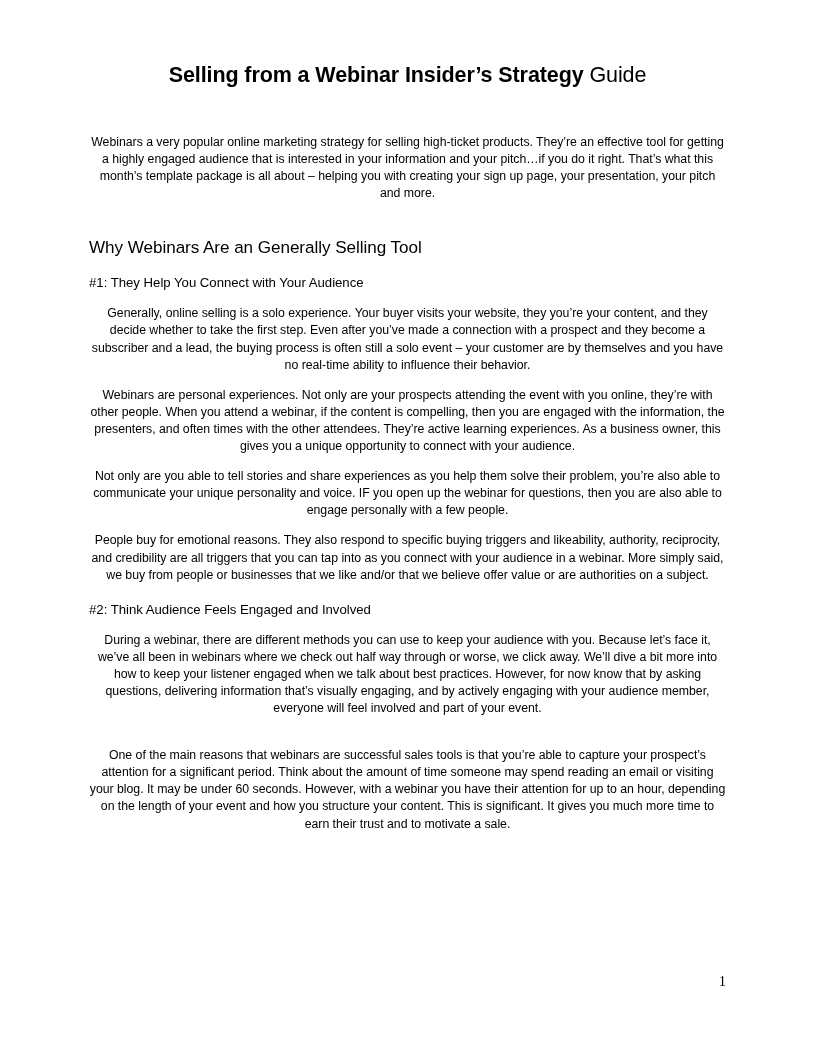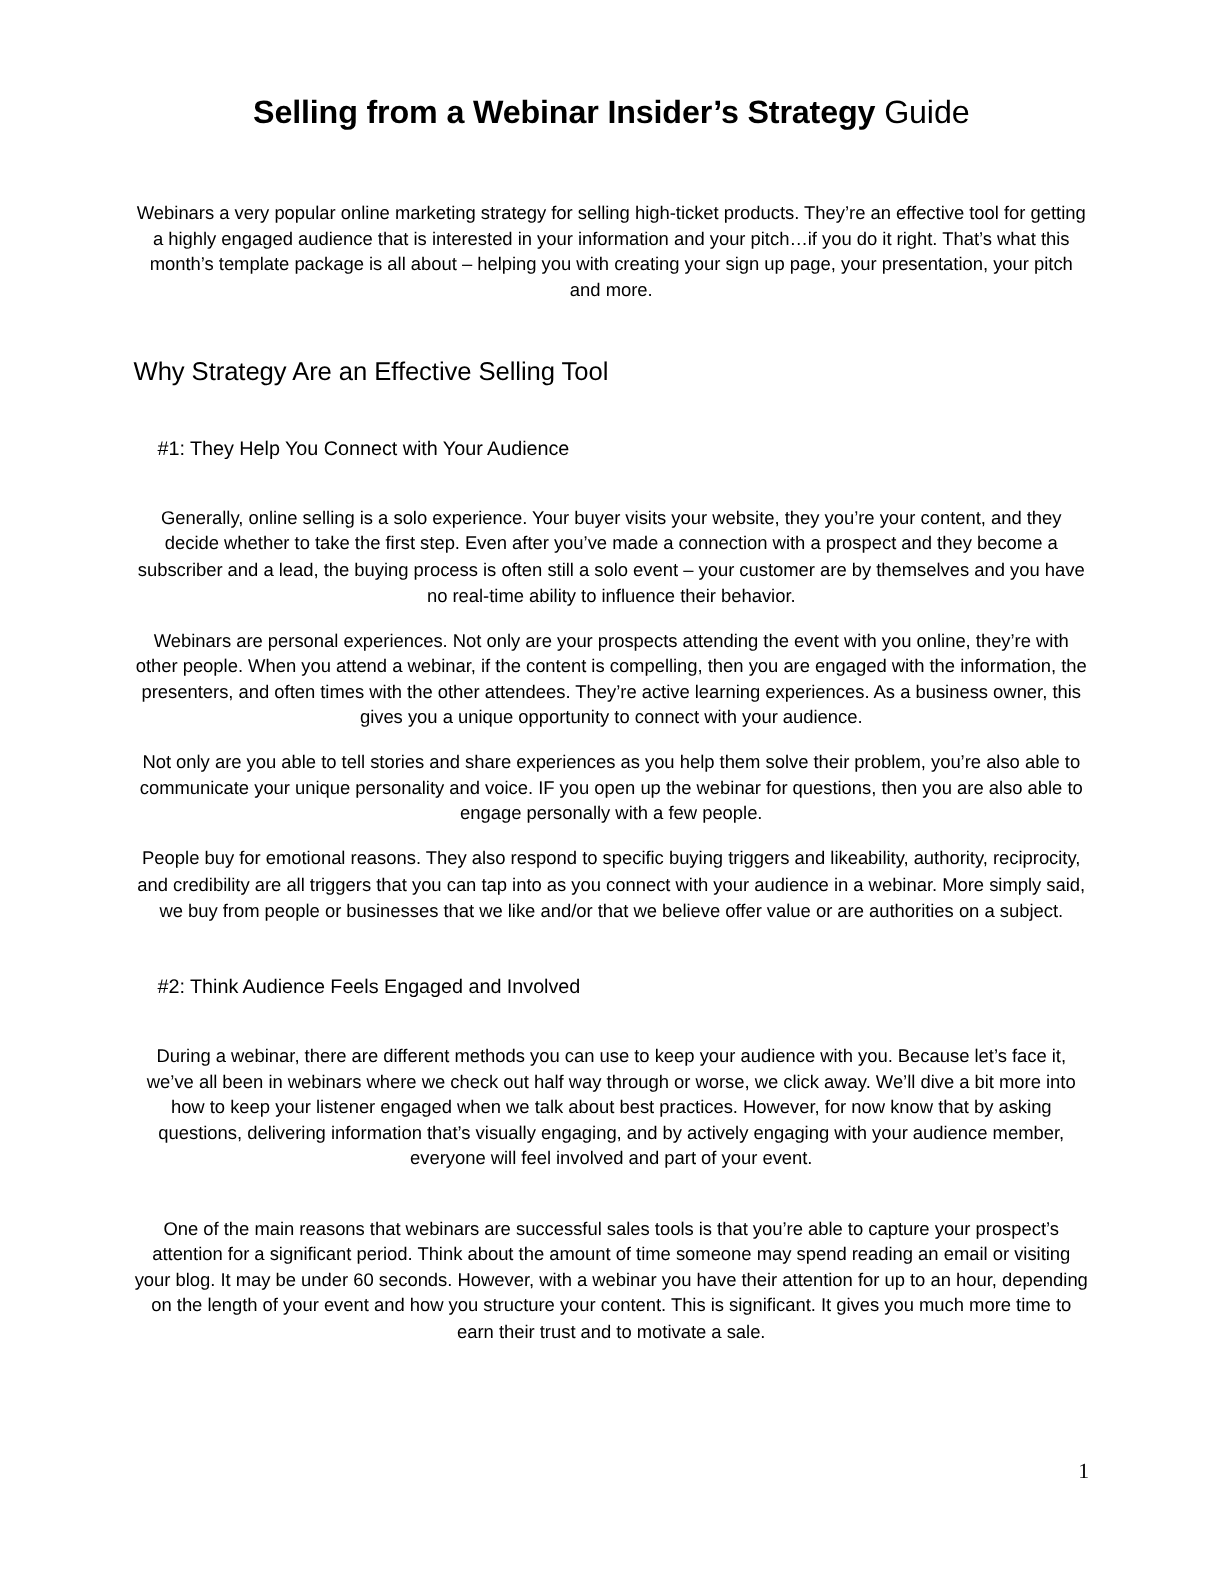--- a/index.html
+++ b/index.html
@@ -56,21 +56,21 @@
     font-weight: normal;
     margin: 0;
     letter-spacing: -0.05px;
   }
   .heading-gap-before { height: 22px; }
   .heading-gap-after { height: 15px; }
   h3.sub-heading {
     font-size: 13.2px;
     line-height: 18px;
     font-weight: normal;
-    margin: 16px;
+    margin: 0;
     letter-spacing: -0.02px;
   }
   .subhead-gap-before { height: 17px; }
   .subhead-gap-after { height: 13px; }
   .page-number {
     position: absolute;
     right: 90px;
     top: 972px;
     font-family: "Liberation Serif", serif;
     font-size: 14.5px;
@@ -86,21 +86,21 @@
   <div class="content">
 
     <h1 class="doc-title"><span class="strong">Selling from a Webinar Insider’s Strategy</span><span class="light"> Guide</span></h1>
 
     <div class="gap-after-title"></div>
 
     <p class="body-text">Webinars a very popular online marketing strategy for selling high-ticket products. They’re an effective tool for getting a highly engaged audience that is interested in your information and your pitch…if you do it right. That’s what this month’s template package is all about – helping you with creating your sign up page, your presentation, your pitch and more.</p>
     <div class="para-gap"></div>
 
     <div class="heading-gap-before"></div>
-    <h2 class="section-heading">Why Strategy Are an Effective Selling Tool</h2>
+    <h2 class="section-heading">Why Webinars Are an Generally Selling Tool</h2>
     <div class="heading-gap-after"></div>
 
     <h3 class="sub-heading">#1: They Help You Connect with Your Audience</h3>
     <div class="subhead-gap-after"></div>
     <p class="body-text">Generally, online selling is a solo experience. Your buyer visits your website, they you’re your content, and they decide whether to take the first step. Even after you’ve made a connection with a prospect and they become a subscriber and a lead, the buying process is often still a solo event – your customer are by themselves and you have no real-time ability to influence their behavior.</p>
     <div class="para-gap"></div>
     <p class="body-text">Webinars are personal experiences. Not only are your prospects attending the event with you online, they’re with other people. When you attend a webinar, if the content is compelling, then you are engaged with the information, the presenters, and often times with the other attendees. They’re active learning experiences. As a business owner, this gives you a unique opportunity to connect with your audience.</p>
     <div class="para-gap"></div>
     <p class="body-text">Not only are you able to tell stories and share experiences as you help them solve their problem, you’re also able to communicate your unique personality and voice. IF you open up the webinar for questions, then you are also able to engage personally with a few people.</p>
     <div class="para-gap"></div>

